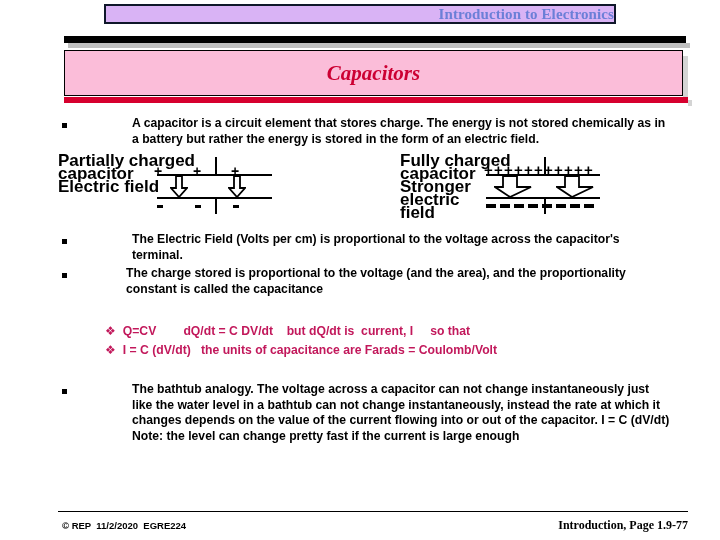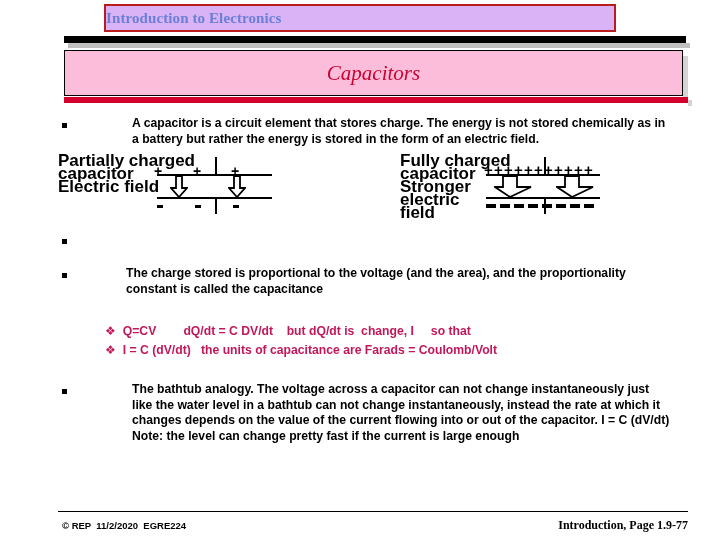--- a/index.html
+++ b/index.html
@@ -15,27 +15,27 @@
     font-family: "Liberation Sans", sans-serif;
     color: #000000;
   }
 
   
   #title-banner {
     position: absolute;
     left: 104px;
     top: 4px;
     width: 512px;
-    height: 28px;
+    height: 20px;
     background: #d9b3f5;
-    border: 2px solid #b91c1c;
+    border: 2px solid #0f172a;
     box-sizing: border-box;
     display: flex;
     align-items: center;
-    justify-content: flex-start;
+    justify-content: flex-end;
   }
   #title-banner .txt {
     font-family: "Liberation Serif", serif;
     font-weight: bold;
     font-size: 15px;
     color: #6b7fd7;
     letter-spacing: 0.1px;
     white-space: nowrap;
   }
 
@@ -67,21 +67,21 @@
     height: 46px;
     background: #fbbdd9;
     border: 1px solid #000000;
     box-sizing: border-box;
     display: flex;
     align-items: center;
     justify-content: center;
   }
   #subtitle-box .txt {
     font-family: "Liberation Serif", serif;
-    font-weight: normal;
+    font-weight: bold;
     font-style: italic;
     font-size: 21px;
     color: #cc0033;
     white-space: nowrap;
   }
   #subtitle-shadow {
     position: absolute;
     left: 683px;
     top: 56px;
     width: 5px;
@@ -341,30 +341,31 @@
   <svg class="arrow" style="left:494px; top:176px;" width="38" height="22" viewBox="0 0 38 22">
     <polygon points="9,0 23,0 23,11 37,11 16,21 1,11 9,11" fill="#ffffff" stroke="#000000" stroke-width="1.8"></polygon>
   </svg>
   <svg class="arrow" style="left:556px; top:176px;" width="38" height="22" viewBox="0 0 38 22">
     <polygon points="9,0 23,0 23,11 37,11 16,21 1,11 9,11" fill="#ffffff" stroke="#000000" stroke-width="1.8"></polygon>
   </svg>
 </div>
 
 <div class="bullet-row" id="b2">
   <span class="sq-bullet"></span>
+  <span class="bullet-text">The Electric Field (Volts per cm) is proportional to the voltage across the capacitor's terminal.</span>
 </div>
 
 <div class="bullet-row" id="b3">
   <span class="sq-bullet"></span>
   <span class="bullet-text">The charge stored is proportional to the voltage (and the area), and the proportionality constant is called the capacitance</span>
 </div>
 
 <div class="dia-row" id="eq1">
   <span class="dia-bullet">❖</span>
-  <span class="dia-text">Q=CV        dQ/dt = C DV/dt    but dQ/dt is  change, I     so that</span>
+  <span class="dia-text">Q=CV        dQ/dt = C DV/dt    but dQ/dt is  current, I     so that</span>
 </div>
 <div class="dia-row" id="eq2">
   <span class="dia-bullet">❖</span>
   <span class="dia-text">I = C (dV/dt)   the units of capacitance are Farads = Coulomb/Volt</span>
 </div>
 
 <div class="bullet-row" id="b4">
   <span class="sq-bullet"></span>
   <span class="bullet-text">The bathtub analogy. The voltage across a capacitor can not change instantaneously just like the water level in a bathtub can not change instantaneously, instead the rate at which it changes depends on the value of the current flowing into or out of the capacitor.    I = C (dV/dt)  Note: the level can change pretty fast if the current is large enough</span>
 </div>

